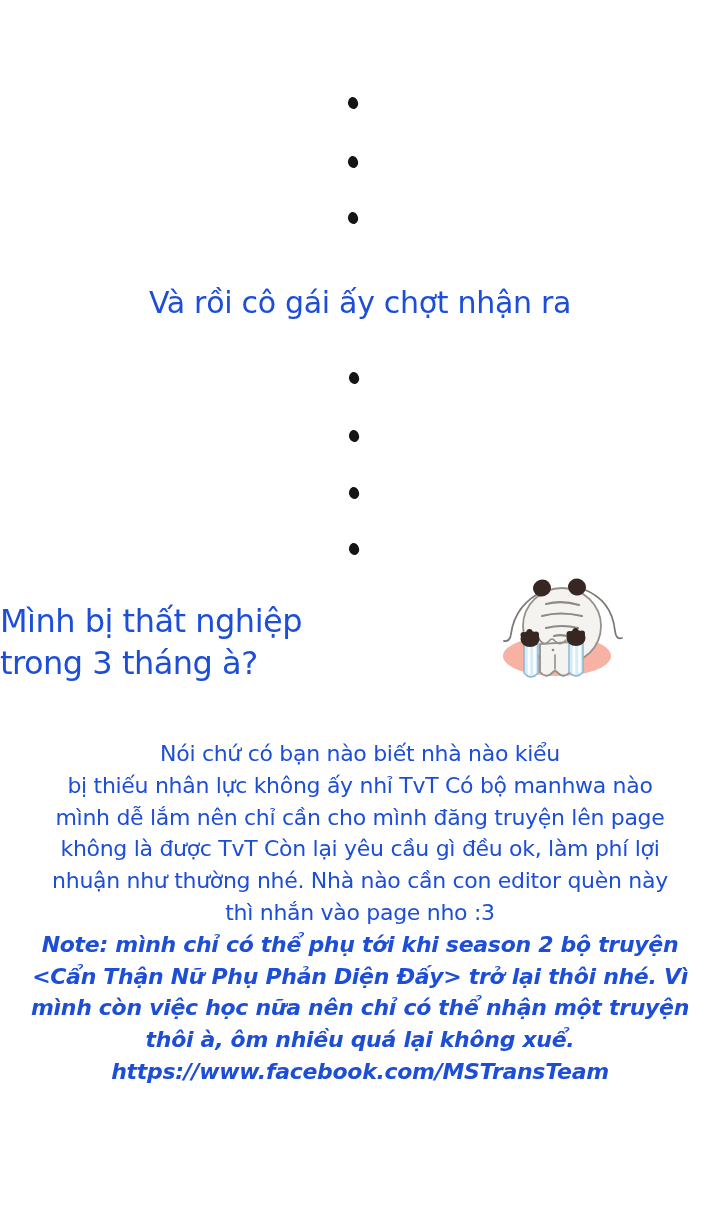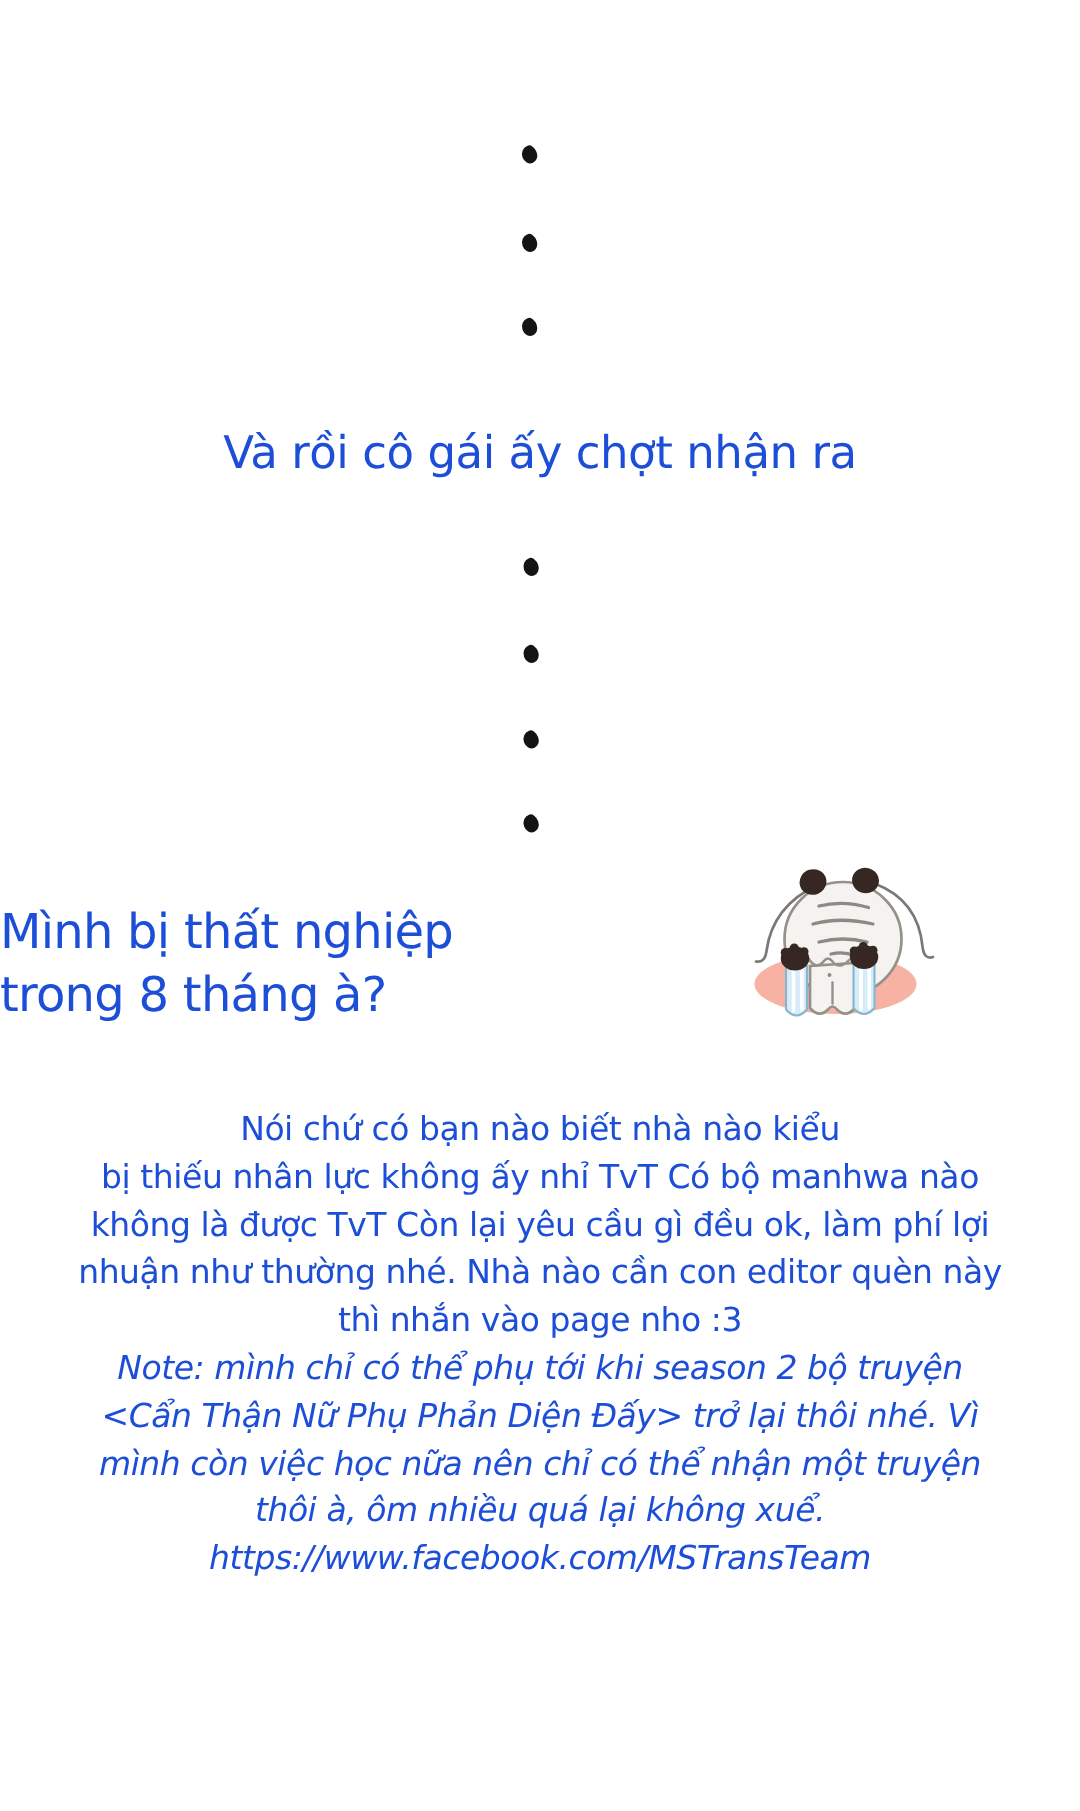--- a/index.html
+++ b/index.html
@@ -71,21 +71,21 @@
     position: absolute;
     top: 738px;
     left: 0;
     width: 720px;
     text-align: center;
     font-size: 22px;
     line-height: 31.8px;
     letter-spacing: -0.3px;
   }
   .note-block div { white-space: nowrap; text-align: center; }
-  .note-block .italic { font-style: italic; }
+  .note-block .italic { font-style: italic; font-weight: bold; }
 
   
   .st-blush   { fill: #f8b2a4; }
   .st-arc     { fill: none; stroke: #7c7975; stroke-width: 1.8; stroke-linecap: round; }
   .st-body    { fill: #f5f3ef; stroke: #94908a; stroke-width: 1.8; }
   .st-hair    { fill: none; stroke: #8d8a85; stroke-width: 2.2; stroke-linecap: round; }
   .st-dark    { fill: #372722; }
   .st-tear    { fill: #d6edf8; stroke: #85b5d0; stroke-width: 1.4; }
   .st-tearline{ fill: none; stroke: #ffffff; stroke-width: 2.4; stroke-linecap: round; }
   .st-face    { fill: none; stroke: #94908a; stroke-width: 1.6; stroke-linecap: round; }
@@ -106,21 +106,21 @@
 
   <div class="dots-mid">
     <span class="dot"></span>
     <span class="dot"></span>
     <span class="dot"></span>
     <span class="dot"></span>
   </div>
 
   <div class="headline">
     <div>Mình bị thất nghiệp</div>
-    <div>trong 8 tháng à?</div>
+    <div>trong 3 tháng à?</div>
   </div>
 
   <svg class="sticker" viewBox="0 0 127 108" xmlns="http://www.w3.org/2000/svg" aria-hidden="true">
 
     <ellipse class="st-blush" cx="57" cy="78" rx="54" ry="20"></ellipse>
 
     <path class="st-arc" d="M4,63 Q10,64 11,56 Q15,26 45,12"></path>
     <path class="st-arc" d="M83,11 Q112,22 115,53 Q116,62 122,60"></path>
 
     <ellipse class="st-body" cx="62" cy="48" rx="39" ry="38"></ellipse>
@@ -161,20 +161,21 @@
       <ellipse class="st-dark" cx="76" cy="60" rx="9.5" ry="8"></ellipse>
     </g>
 
     <ellipse class="st-dark" cx="42" cy="10" rx="9" ry="8.5" transform="rotate(-18 42 10)"></ellipse>
     <ellipse class="st-dark" cx="77" cy="9" rx="9" ry="8.5" transform="rotate(14 77 9)"></ellipse>
   </svg>
 
   <div class="note-block">
     <div>Nói chứ có bạn nào biết nhà nào kiểu</div>
     <div>bị thiếu nhân lực không ấy nhỉ TvT Có bộ manhwa nào</div>
+    <div>mình dễ lắm nên chỉ cần cho mình đăng truyện lên page</div>
     <div>không là được TvT Còn lại yêu cầu gì đều ok, làm phí lợi</div>
     <div>nhuận như thường nhé. Nhà nào cần con editor quèn này</div>
     <div>thì nhắn vào page nho :3</div>
     <div class="italic">Note: mình chỉ có thể phụ tới khi season 2 bộ truyện</div>
     <div class="italic">&lt;Cẩn Thận Nữ Phụ Phản Diện Đấy&gt; trở lại thôi nhé. Vì</div>
     <div class="italic">mình còn việc học nữa nên chỉ có thể nhận một truyện</div>
     <div class="italic">thôi à, ôm nhiều quá lại không xuể.</div>
     <div class="italic">https://www.facebook.com/MSTransTeam</div>
   </div>
 

